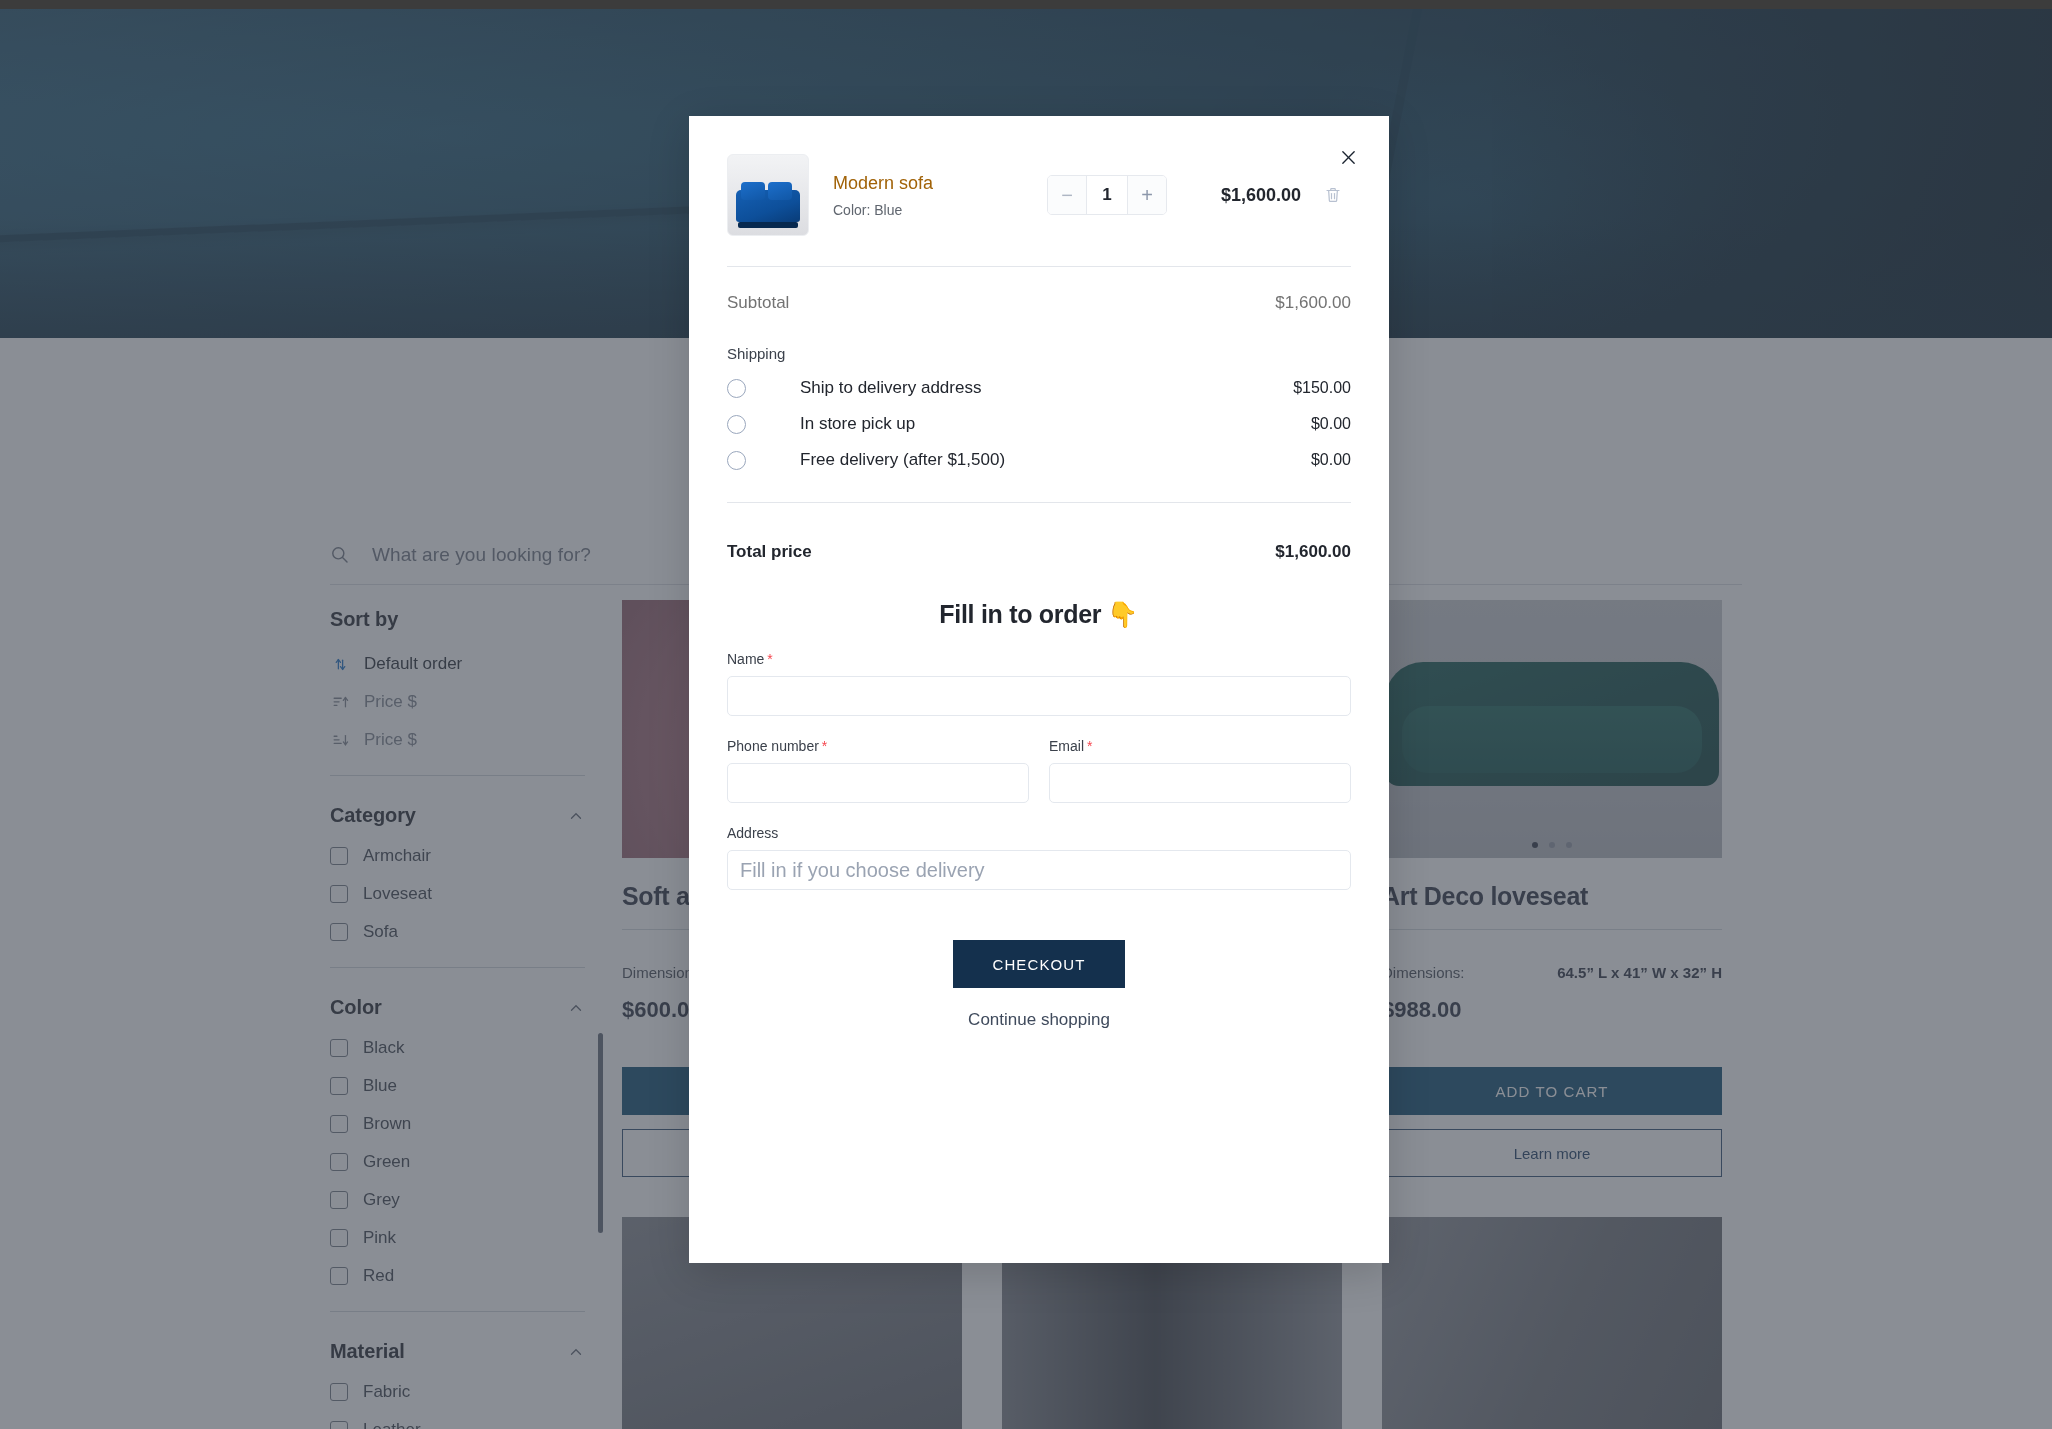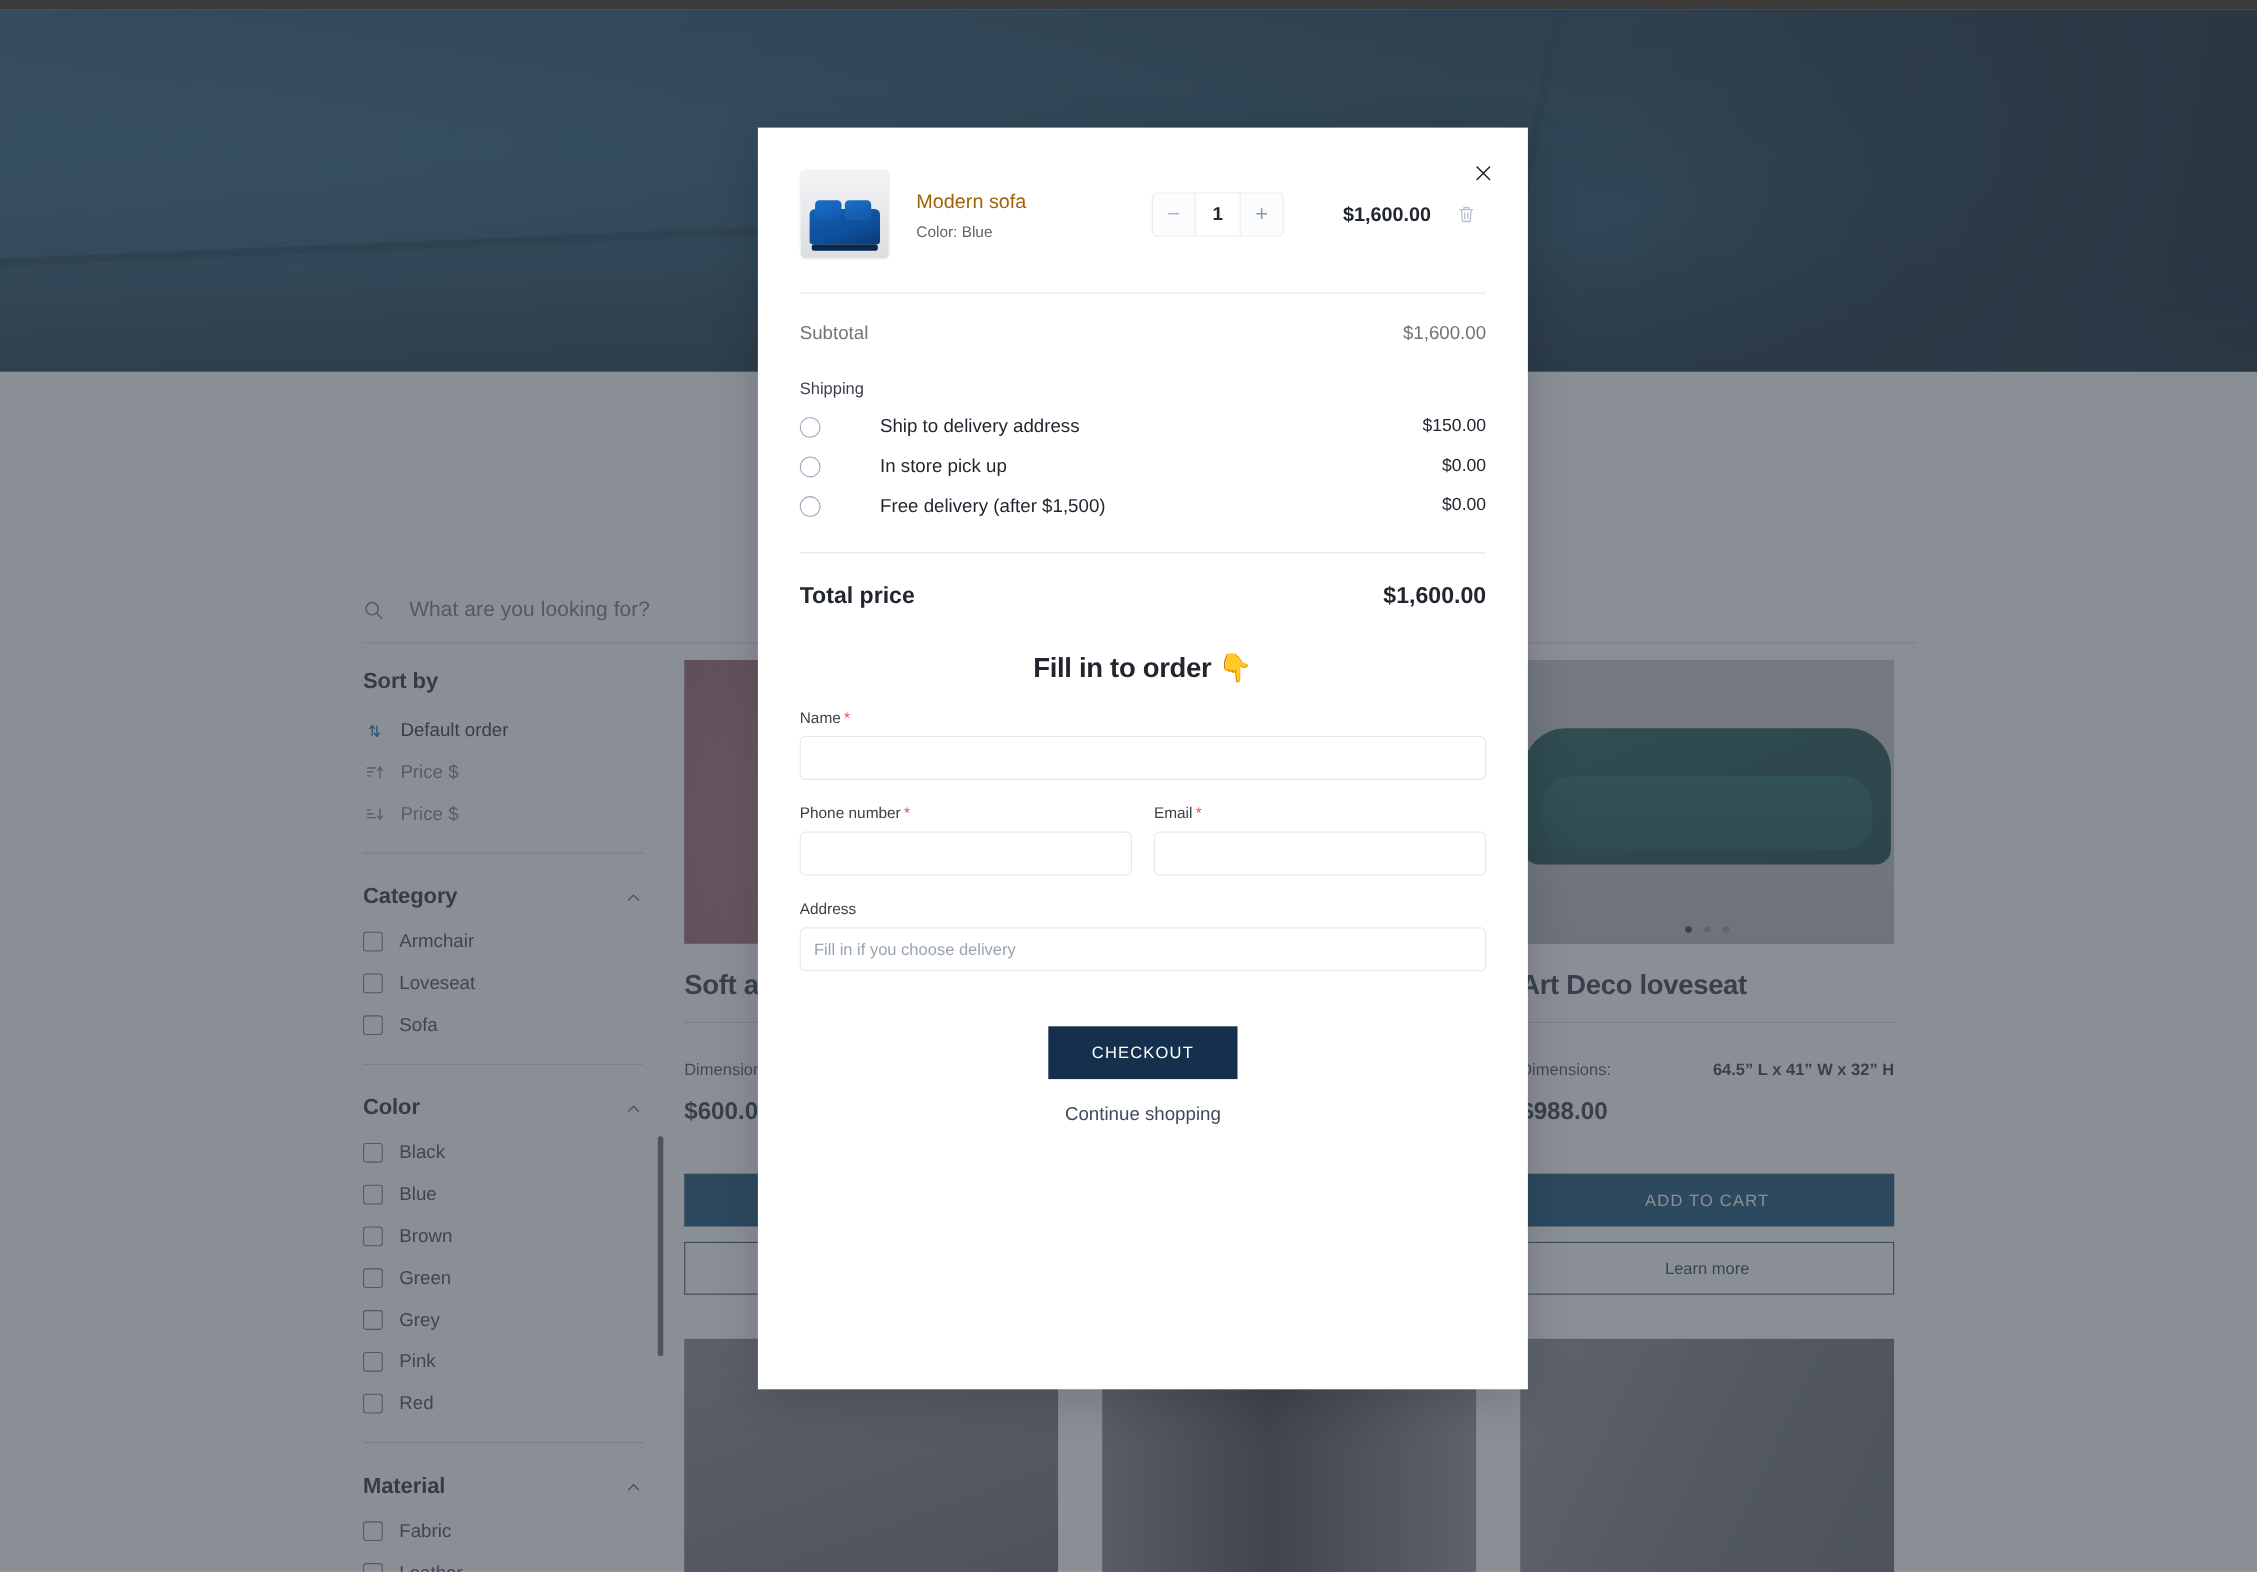--- a/index.html
+++ b/index.html
@@ -294,35 +294,35 @@
   }
   .radio {
     width: 19px; height: 19px; border-radius: 50%;
     border: 1.6px solid #9aa7bd; background: #fff; flex:0 0 auto;
   }
   .ship-label { margin-left: 22px; }
   .ship-price { margin-left:auto; font-size: 16px; color:#22262e; }
   .totals-rule { height:1px; background:#e3e6eb; margin-top: 32px; }
   .total-row {
     display:flex; justify-content:space-between; align-items:center;
-    margin-top: 27px; font-size: 21px; font-weight: 700; color:#22262e;
+    margin-top: 39px; font-size: 17px; font-weight: 700; color:#22262e;
   }
 
   
   .form-title {
     text-align:center; font-size: 25px; font-weight: 700;
     color:#22262e; margin-top: 38px; letter-spacing:-0.3px;
   }
   .field { margin-top: 22px; }
   .flabel { font-size: 14px; color:#3b414b; }
   .req { color:#f5464f; margin-left: 3px; }
   .inp {
     margin-top: 9px; width:100%; height: 40px;
     border: 1px solid #e4e8ee; border-radius: 5px; background:#fff;
-    font-size: 15px; color:#22262e; padding: 0 12px;
+    font-size: 20px; color:#22262e; padding: 0 12px;
     font-family: "Liberation Sans", sans-serif;
   }
   .inp::placeholder { color:#9aa3b2; }
   .two-col { display:flex; gap: 20px; margin-top: 22px; }
   .two-col .field { margin-top: 0; flex:1 1 0; }
   .ta {
     margin-top: 9px; width:100%; height: 104px;
     border: 1px solid #e4e8ee; border-radius: 5px; background:#fff;
     font-size: 16px; color:#22262e; padding: 10px 12px; resize:none;
     font-family: "Liberation Sans", sans-serif;

